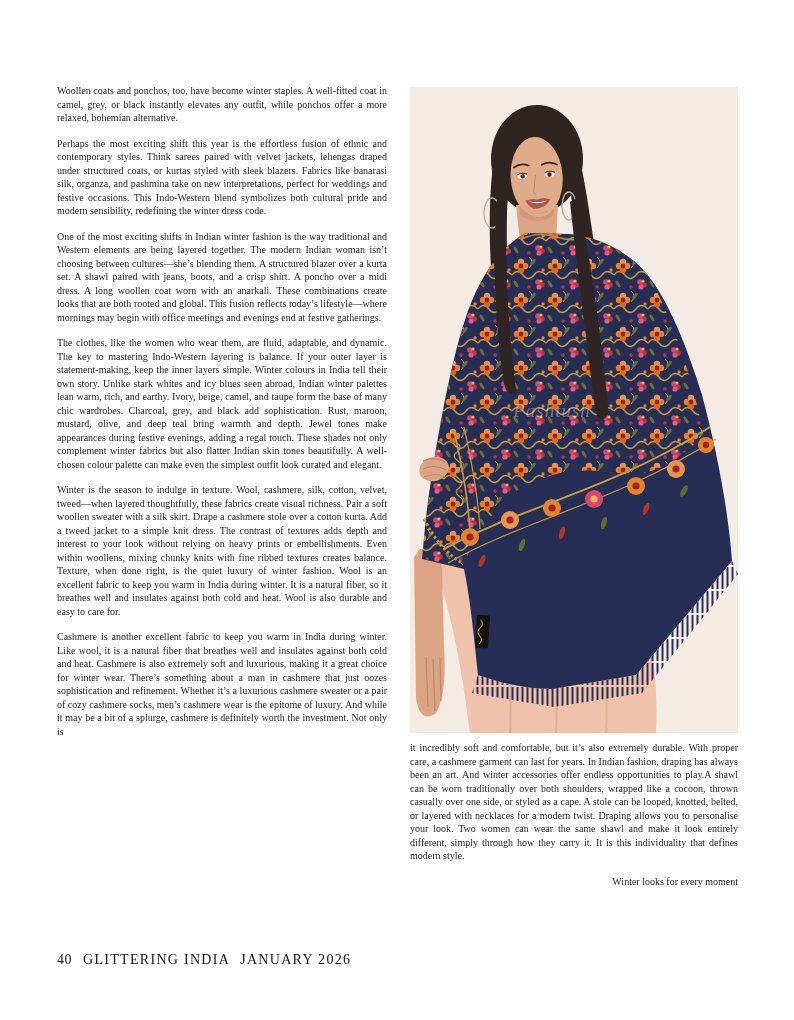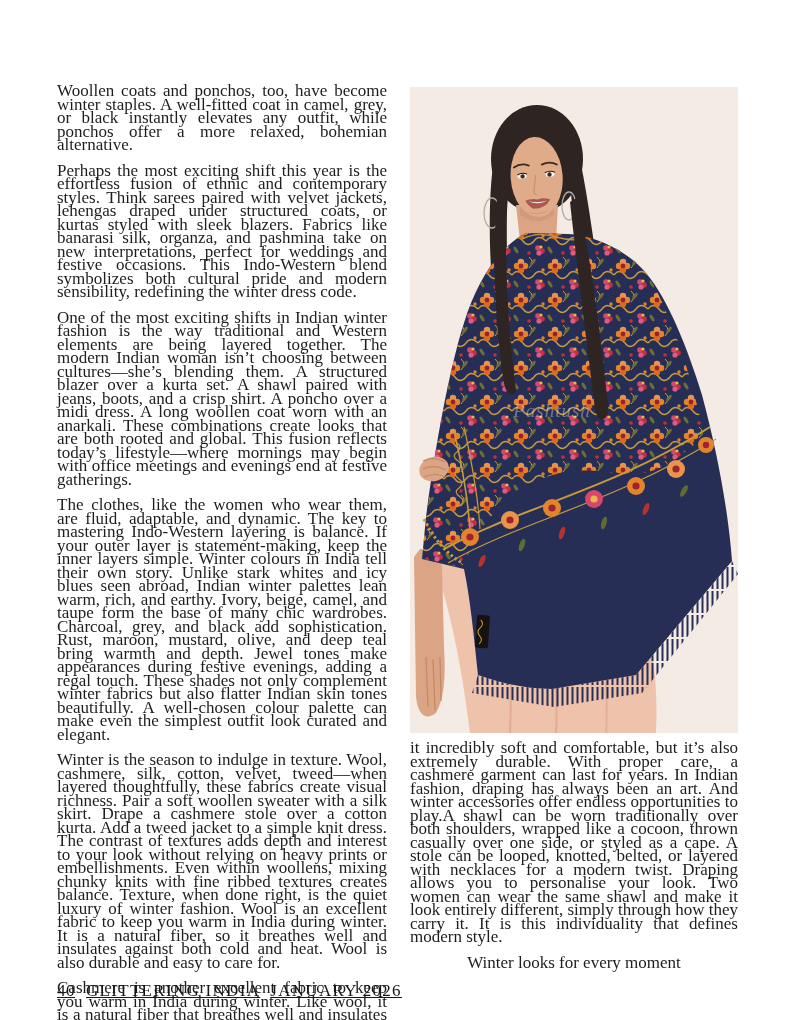--- a/index.html
+++ b/index.html
@@ -4,37 +4,37 @@
 <style>
   html,body{margin:0;padding:0;background:#ffffff;}
   .sheet{
     position:relative;width:794px;height:1020px;background:#ffffff;overflow:hidden;
     font-family:"Liberation Serif", serif;color:#1d1d1d;
   }
   .col{position:absolute;width:330px;}
   .col-left{left:57px;top:84px;}
   .col-right{left:410px;top:87px;width:328px;}
   .col p{
-    margin:0 0 12px 0;font-size:17px;line-height:13.5px;
+    margin:0 0 12px 0;font-size:10px;line-height:13.5px;
     text-align:justify;text-justify:inter-word;
   }
   .col p.cont{text-align-last:justify;}
-  .col p.heading{margin-bottom:0;text-align:center;}
+  .col p.heading{margin-bottom:0;text-align:right;}
   .col p:last-child{margin-bottom:0;}
   .photo{
     margin:0 0 8px 0;width:328px;height:646px;line-height:0;
   }
   .photo svg{display:block;}
   .photo text.wm{
     font-family:"Liberation Serif", serif;font-size:19px;font-style:italic;
     letter-spacing:1px;fill:#ffffff;opacity:.34;
   }
   .footer{
-    position:absolute;left:57px;top:981px;font-size:17px;color:#161616;
-    letter-spacing:1.3px;white-space:nowrap;text-decoration:underline;
+    position:absolute;left:57px;top:952px;font-size:14px;color:#161616;
+    letter-spacing:1.3px;white-space:nowrap;
   }
   .footer .num{letter-spacing:.5px;}
   .footer .mag{margin-left:11px;}
   .footer .date{margin-left:10px;}
 </style>
 </head>
 <body>
 
 <div class="sheet">
 

